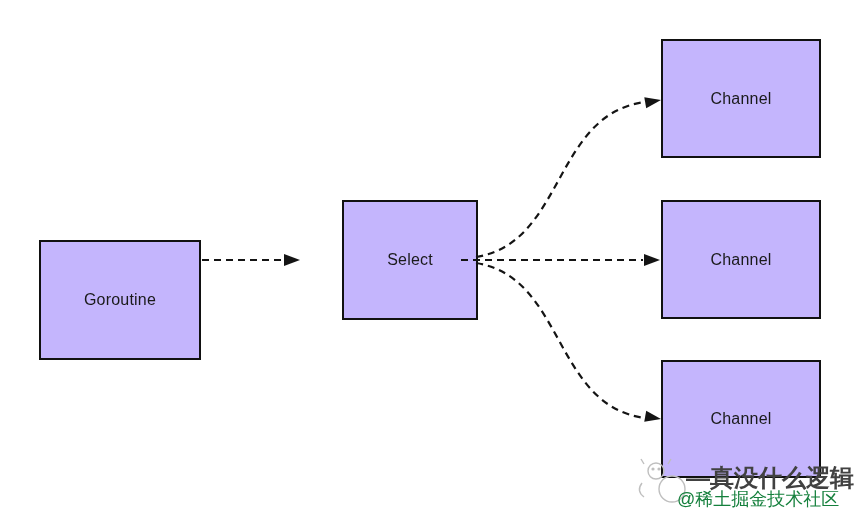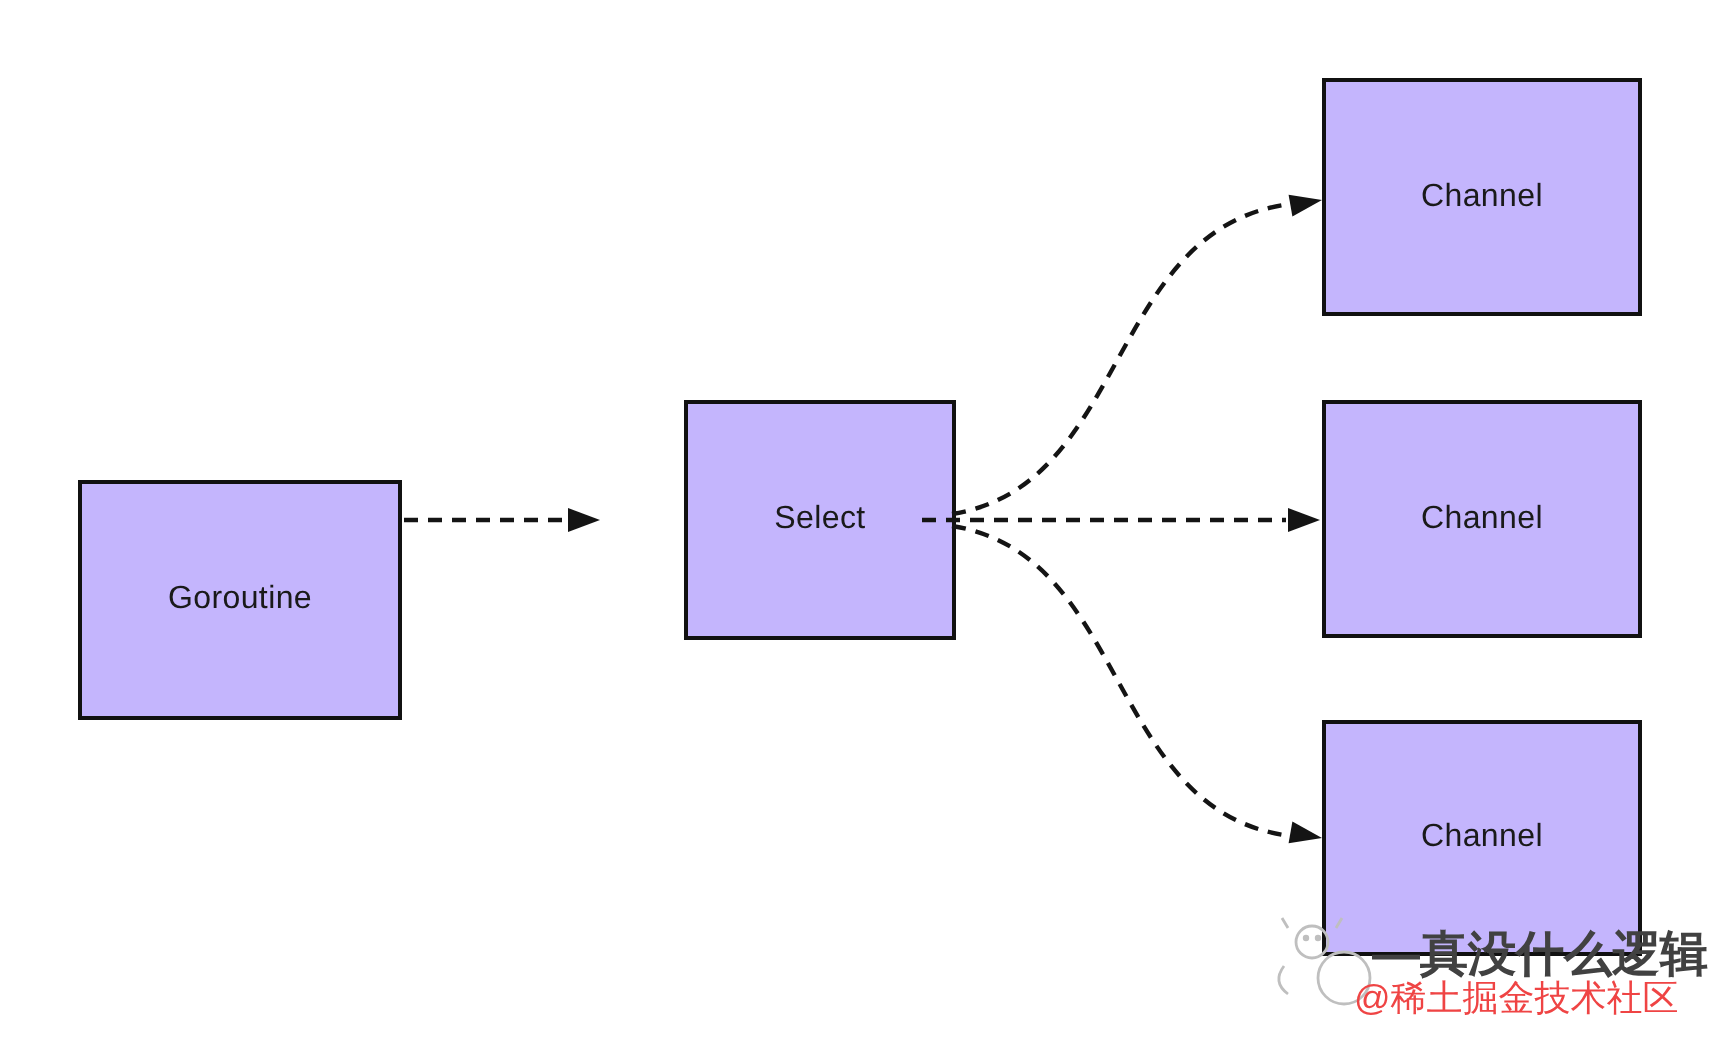--- a/index.html
+++ b/index.html
@@ -61,21 +61,21 @@
     color: #414141;
     white-space: nowrap;
     line-height: 22px;
   }
   .watermark-line2 {
     position: absolute;
     left: 677px;
     top: 488px;
     font-size: 18px;
     font-weight: 400;
-    color: #ef4444;
+    color: #15803d;
     white-space: nowrap;
     line-height: 22px;
   }
 </style>
 </head>
 <body>
 
 <div class="canvas">
 
   <div class="node" id="node-goroutine">

